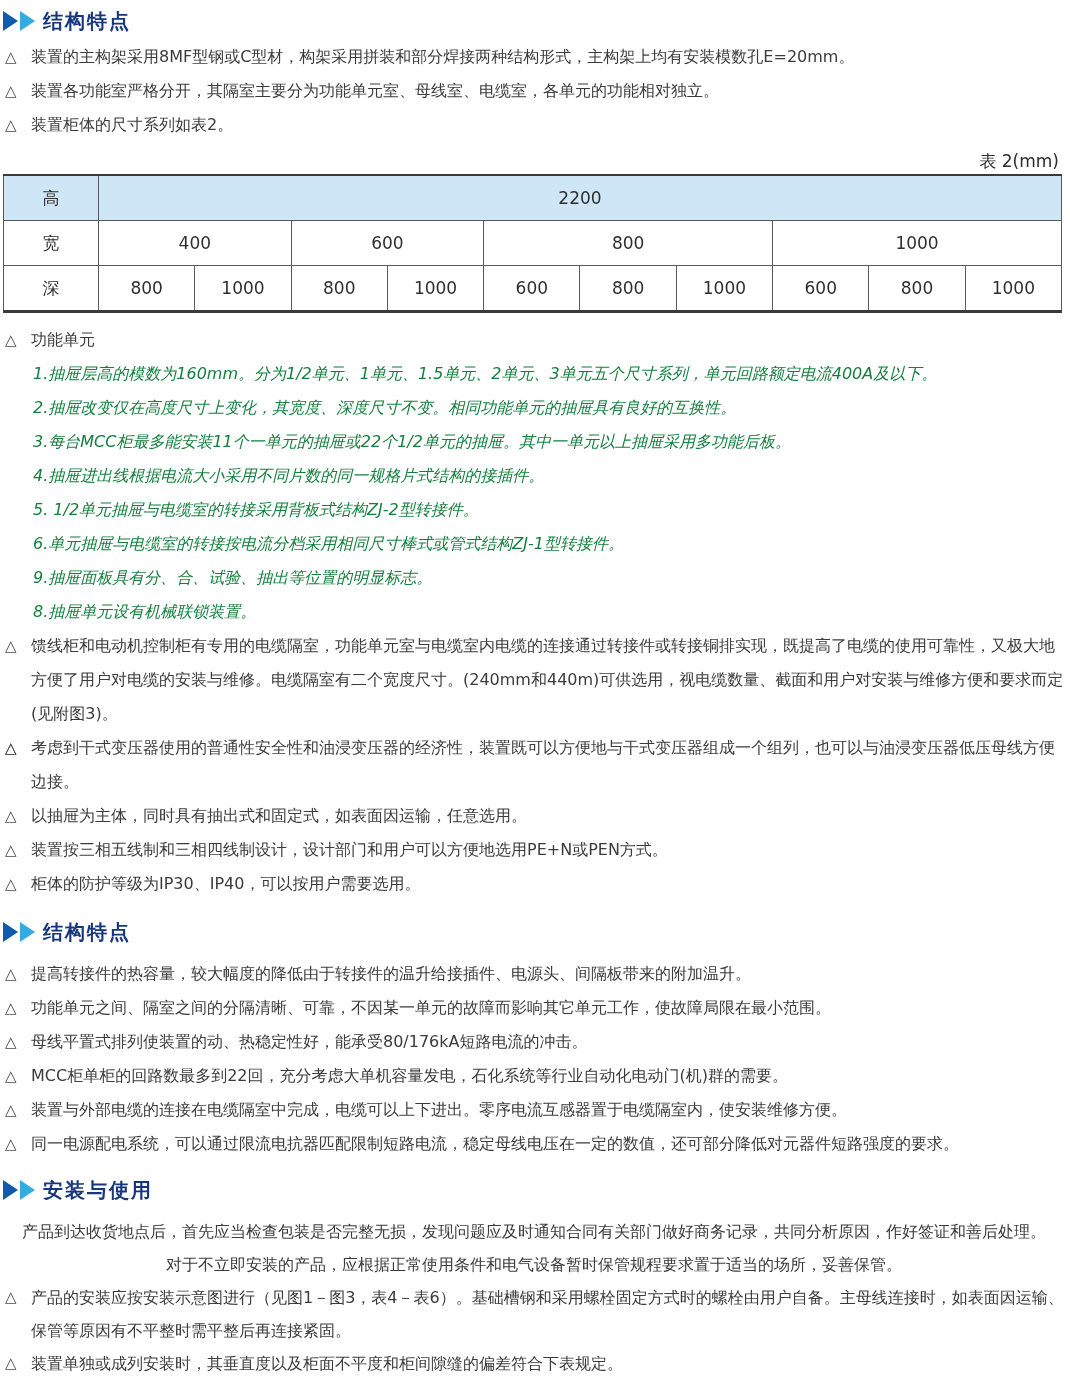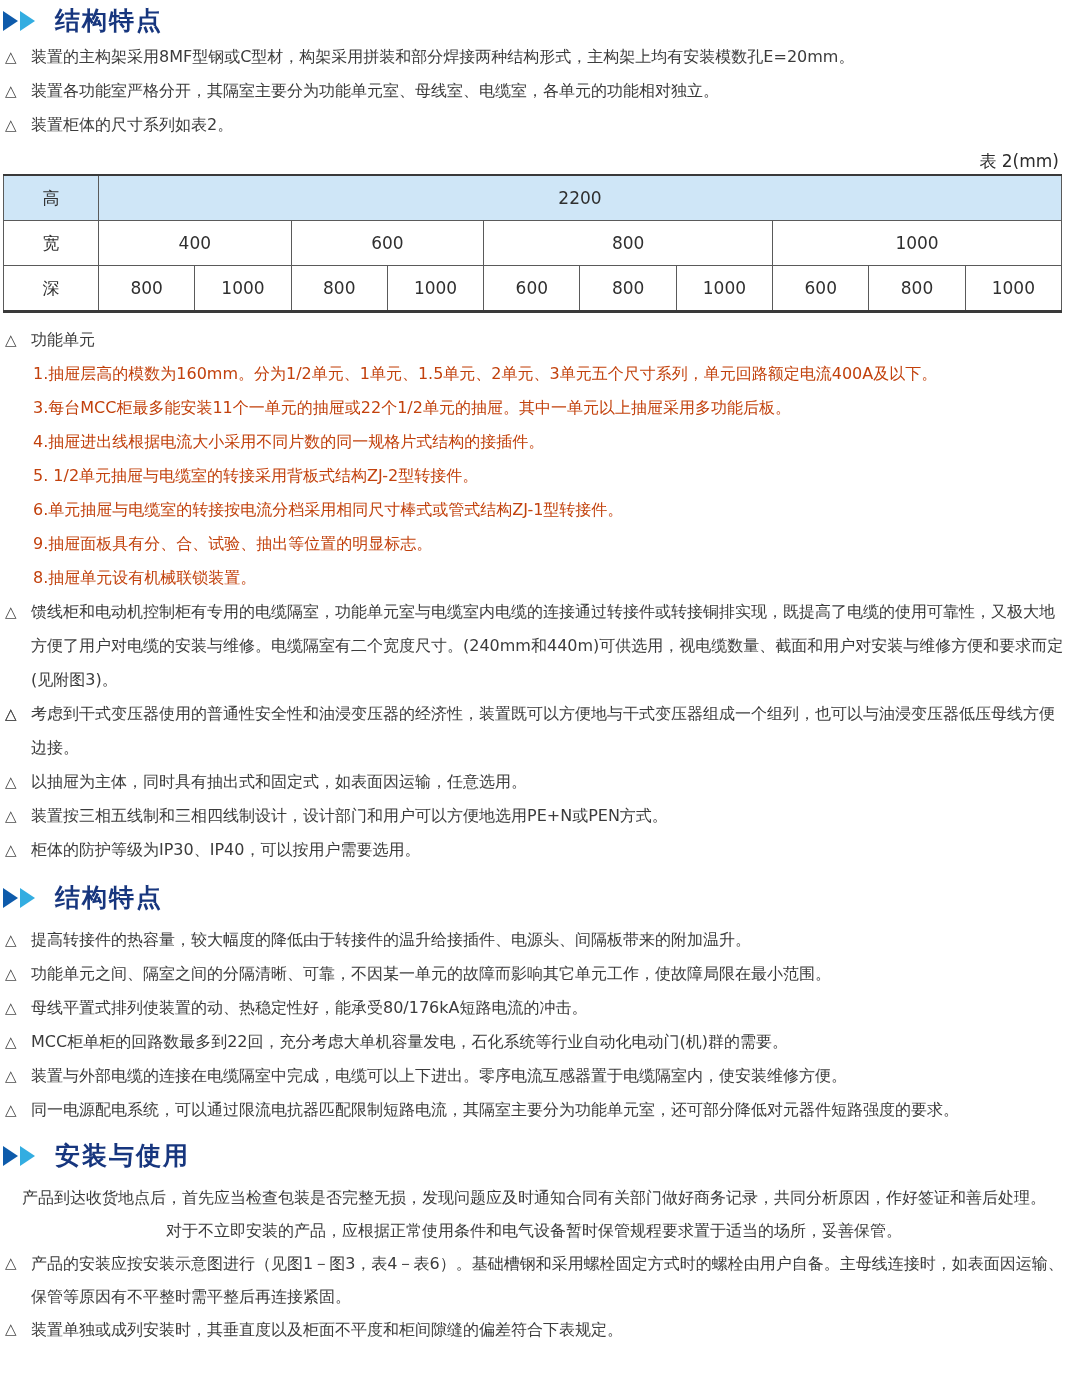--- a/index.html
+++ b/index.html
@@ -10,39 +10,39 @@
     -webkit-font-smoothing:antialiased;
   }
   #page{width:1062px;padding:6px 0 0 3px;}
 
   
   .sec-title{
     display:flex;align-items:center;
     height:30px;margin:0 0 4px 0;
   }
   .sec-title .title-text{
-    font-size:25px;font-weight:bold;color:#17367e;
-    letter-spacing:2px;margin-left:20px;line-height:30px;
+    font-size:20px;font-weight:bold;color:#17367e;
+    letter-spacing:2px;margin-left:8px;line-height:30px;
   }
   .arr{display:inline-block;width:0;height:0;border-style:solid;
        border-width:10px 0 10px 15px;border-color:transparent;}
   .arr-dark{border-left-color:#0e5bab;margin-right:2px;}
   .arr-light{border-left-color:#33ade1;}
 
   
   .bullet{
     position:relative;padding-left:28px;
     font-size:16px;line-height:34px;color:#3b3b3b;
   }
   .bullet .tri{
     position:absolute;left:2px;top:0;font-size:15px;color:#4a4a4a;
   }
   
   .num-item{
-    padding-left:30px;font-size:16px;line-height:34px;color:#c2410c;
+    padding-left:30px;font-size:16px;line-height:34px;color:#15803d;font-style:italic;
   }
   
   .para{
     font-size:16px;line-height:33px;color:#3b3b3b;text-align:center;
   }
   .install .bullet{line-height:33px;}
 
   
   .tbl-caption{
     text-align:right;font-size:17px;color:#2c2c2c;
@@ -132,20 +132,21 @@
   </table>
 
   <div class="gap10"></div>
 
   <div class="bullet">
     <span class="tri">△</span>
     <span>功能单元</span>
   </div>
 
   <div class="num-item">1.抽屉层高的模数为160mm。分为1/2单元、1单元、1.5单元、2单元、3单元五个尺寸系列，单元回路额定电流400A及以下。</div>
+  <div class="num-item">2.抽屉改变仅在高度尺寸上变化，其宽度、深度尺寸不变。相同功能单元的抽屉具有良好的互换性。</div>
   <div class="num-item">3.每台MCC柜最多能安装11个一单元的抽屉或22个1/2单元的抽屉。其中一单元以上抽屉采用多功能后板。</div>
   <div class="num-item">4.抽屉进出线根据电流大小采用不同片数的同一规格片式结构的接插件。</div>
   <div class="num-item">5. 1/2单元抽屉与电缆室的转接采用背板式结构ZJ-2型转接件。</div>
   <div class="num-item">6.单元抽屉与电缆室的转接按电流分档采用相同尺寸棒式或管式结构ZJ-1型转接件。</div>
   <div class="num-item">9.抽屉面板具有分、合、试验、抽出等位置的明显标志。</div>
   <div class="num-item">8.抽屉单元设有机械联锁装置。</div>
 
   <div class="bullet">
     <span class="tri">△</span>
     <span>馈线柜和电动机控制柜有专用的电缆隔室，功能单元室与电缆室内电缆的连接通过转接件或转接铜排实现，既提高了电缆的使用可靠性，又极大地方便了用户对电缆的安装与维修。电缆隔室有二个宽度尺寸。(240mm和440m)可供选用，视电缆数量、截面和用户对安装与维修方便和要求而定(见附图3)。</span>
@@ -194,21 +195,21 @@
   <div class="bullet">
     <span class="tri">△</span>
     <span>MCC柜单柜的回路数最多到22回，充分考虑大单机容量发电，石化系统等行业自动化电动门(机)群的需要。</span>
   </div>
   <div class="bullet">
     <span class="tri">△</span>
     <span>装置与外部电缆的连接在电缆隔室中完成，电缆可以上下进出。零序电流互感器置于电缆隔室内，使安装维修方便。</span>
   </div>
   <div class="bullet">
     <span class="tri">△</span>
-    <span>同一电源配电系统，可以通过限流电抗器匹配限制短路电流，其隔室主要分为功能单元室，还可部分降低对元器件短路强度的要求。</span>
+    <span>同一电源配电系统，可以通过限流电抗器匹配限制短路电流，稳定母线电压在一定的数值，还可部分降低对元器件短路强度的要求。</span>
   </div>
 
   <div class="gap14"></div>
 
   <div class="install">
     <div class="sec-title">
       <span class="arr arr-dark"></span>
       <span class="arr arr-light"></span>
       <span class="title-text">安装与使用</span>
     </div>

